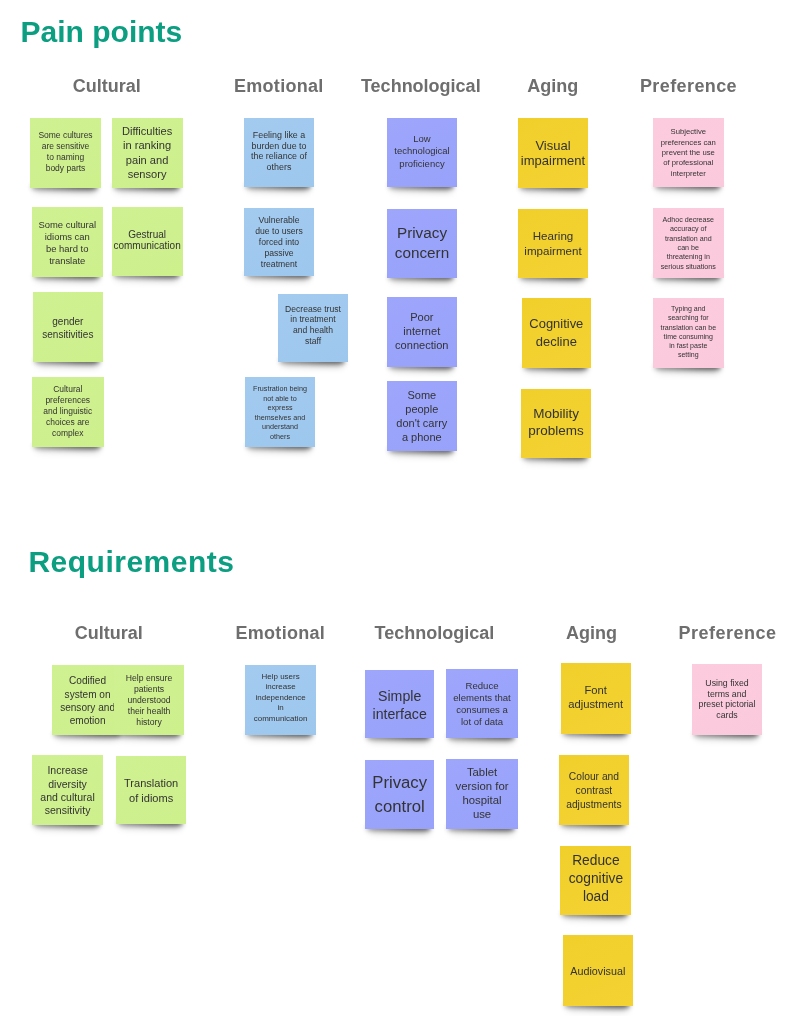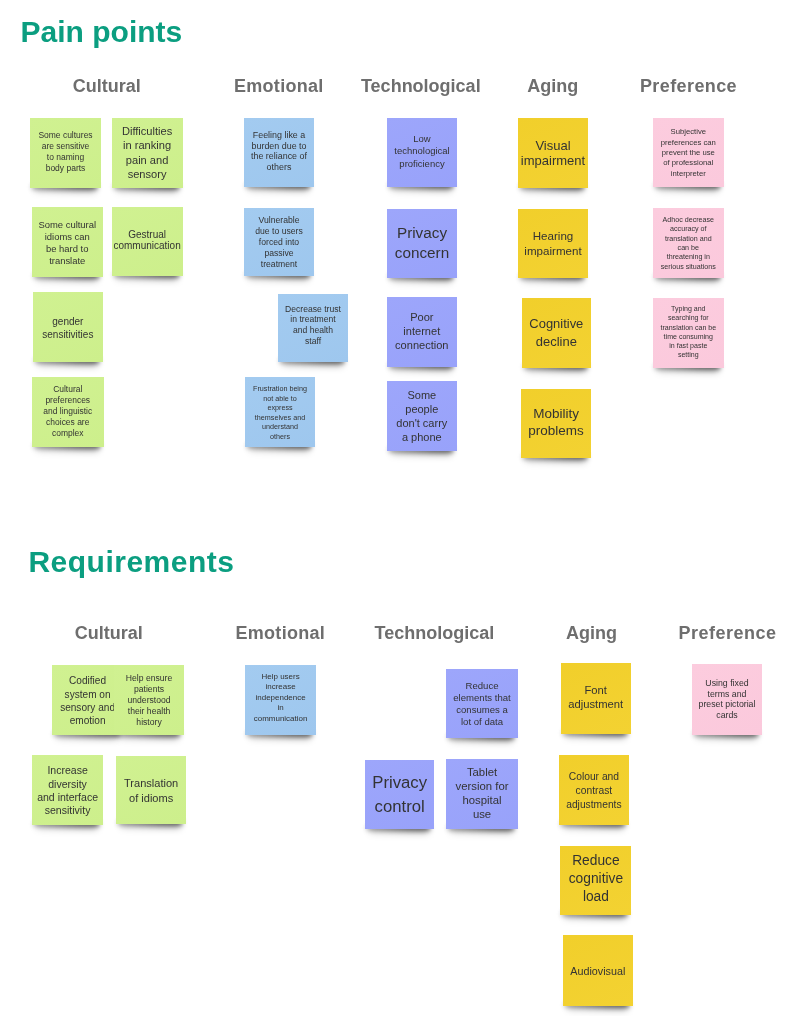--- a/index.html
+++ b/index.html
@@ -211,39 +211,45 @@
         <i>patients</i>
         <i>understood</i>
         <i>their health</i>
         <i>history</i>
       </span>
     </div>
 <div class="note" style="left:32.4px;top:754.7px;width:70.4px;height:70.2px;background:linear-gradient(155deg,#D0F191 0%,#CDEF8C 100%);font-size:10.54px;line-height:13.25px;">
       <span class="t" style="transform:translateY(1.0px)">
         <i>Increase</i>
         <i>diversity</i>
-        <i>and interface</i>
+        <i>and cultural</i>
         <i>sensitivity</i>
       </span>
     </div>
 <div class="note" style="left:115.8px;top:755.5px;width:70.7px;height:68.7px;background:linear-gradient(155deg,#D0F191 0%,#CDEF8C 100%);font-size:11.06px;line-height:14.5px;">
       <span class="t" style="transform:translateY(0.8px)">
         <i>Translation</i>
         <i>of idioms</i>
       </span>
     </div>
 <div class="note" style="left:245.4px;top:665.1px;width:70.4px;height:69.8px;background:linear-gradient(155deg,#A3CBF0 0%,#9EC7EE 100%);font-size:7.97px;line-height:10.35px;">
       <span class="t" style="transform:translateY(-2.0px)">
         <i>Help users</i>
         <i>increase</i>
         <i>independence</i>
         <i>in</i>
         <i>communication</i>
       </span>
     </div>
+<div class="note" style="left:365.3px;top:670px;width:68.7px;height:68px;background:linear-gradient(155deg,#9DA6FB 0%,#98A2FA 100%);font-size:14.16px;line-height:18.1px;">
+      <span class="t" style="transform:translateY(0.7px)">
+        <i>Simple</i>
+        <i>interface</i>
+      </span>
+    </div>
 <div class="note" style="left:446.2px;top:668.5px;width:71.7px;height:69.4px;background:linear-gradient(155deg,#9DA6FB 0%,#98A2FA 100%);font-size:9.58px;line-height:12.2px;">
       <span class="t" style="transform:translateY(0.5px)">
         <i>Reduce</i>
         <i>elements that</i>
         <i>consumes a</i>
         <i>lot of data</i>
       </span>
     </div>
 <div class="note" style="left:365.3px;top:759.5px;width:68.7px;height:69.7px;background:linear-gradient(155deg,#9DA6FB 0%,#98A2FA 100%);font-size:16.71px;line-height:24.3px;">
       <span class="t" style="transform:translateY(0.7px)">

